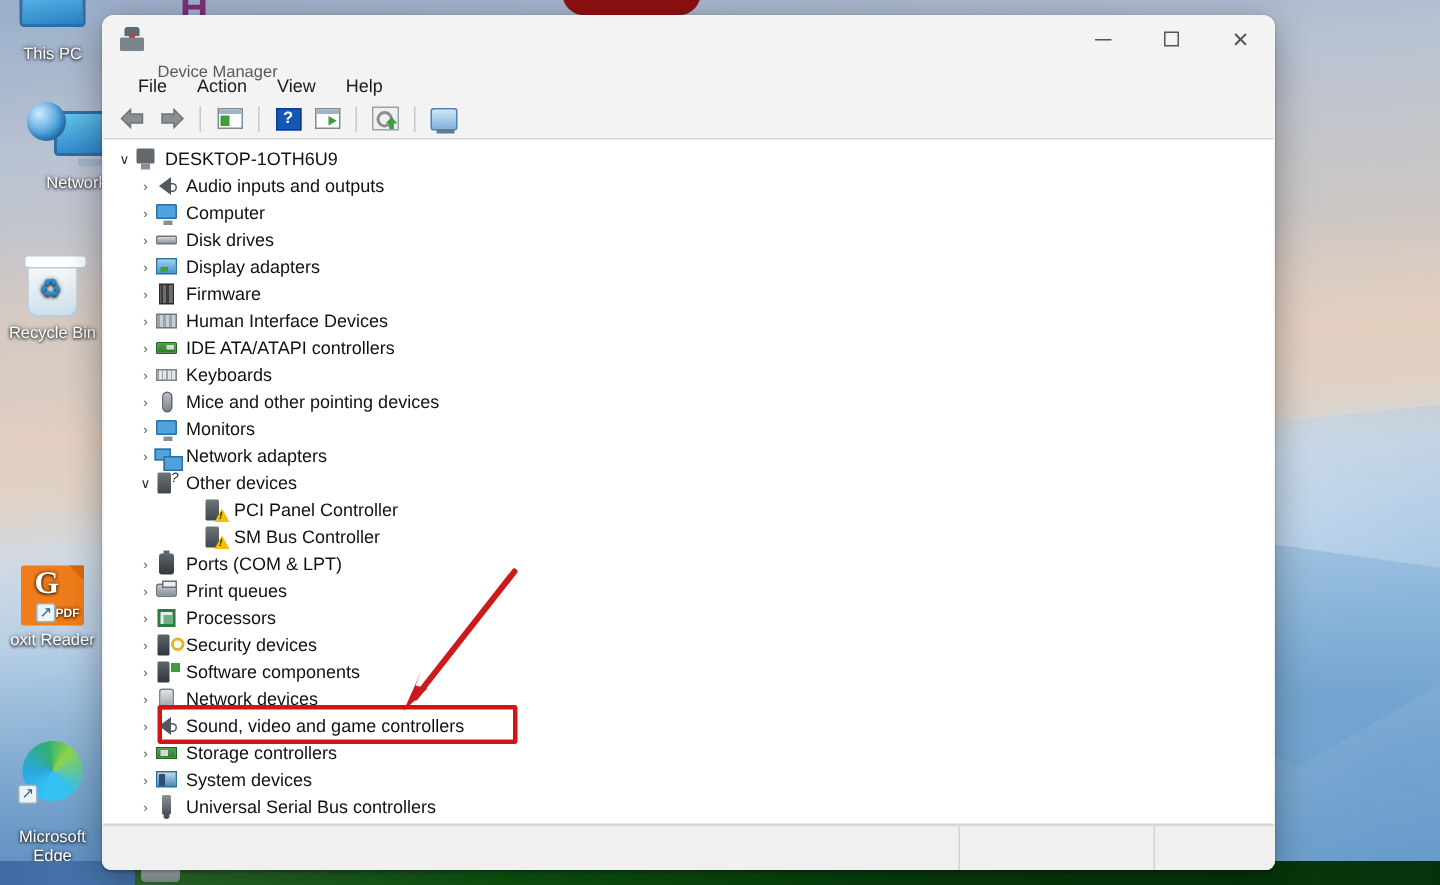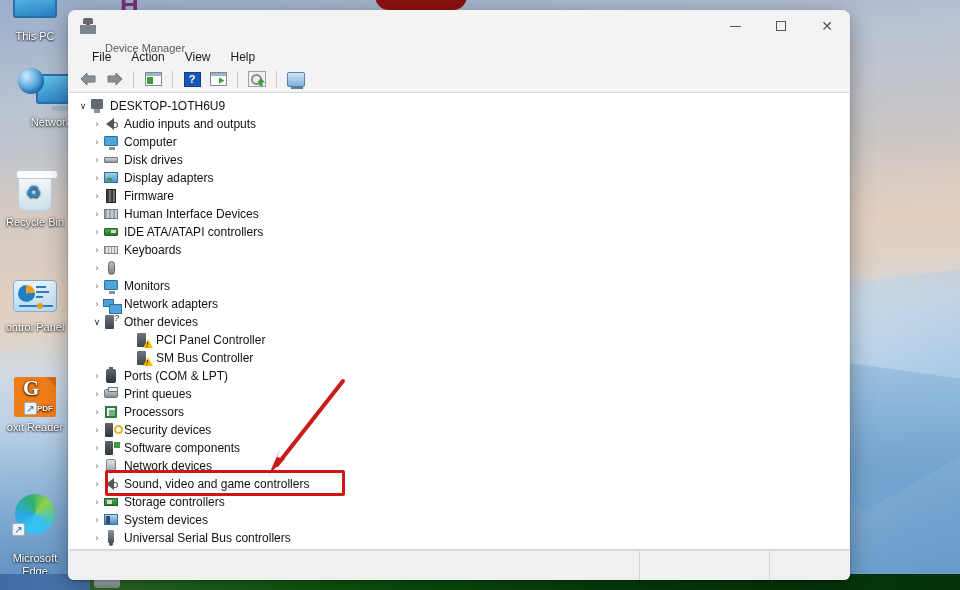--- a/index.html
+++ b/index.html
@@ -317,34 +317,20 @@
 
   <div class="dicon" style="left:0px; top:168px;">
     <span class="glyph">
       <span class="bin">
           <span class="rec">♻</span>
         </span>
     </span>
     <span class="label">Recycle Bin</span>
   </div>
 
-  <div class="dicon" style="left:0px; top:273px;">
-    <span class="glyph">
-      <span class="cp">
-          <span class="pie"></span>
-          <span class="bars">
-            <i></i>
-            <i></i>
-            <i></i>
-          </span>
-          <span class="slider"></span>
-        </span>
-    </span>
-    <span class="label">ontrol Panel</span>
-  </div>
 
   <div class="dicon" style="left:0px; top:373px;">
     <span class="glyph">
       <span class="pdf">
           <span class="g">G</span>
           <span class="t">PDF</span>
           <span class="shortcut">↗</span>
         </span>
     </span>
     <span class="label">oxit Reader</span>
@@ -493,20 +479,21 @@
             <span class="nicon">
               <i class="i-keyboard"></i>
             </span>
             <span>Keyboards</span>
           </div>
           <div class="node lvl1">
             <span class="chev">›</span>
             <span class="nicon">
               <i class="i-mouse"></i>
             </span>
+            <span>Mice and other pointing devices</span>
           </div>
           <div class="node lvl1">
             <span class="chev">›</span>
             <span class="nicon">
               <i class="i-monitor"></i>
             </span>
             <span>Monitors</span>
           </div>
           <div class="node lvl1">
             <span class="chev">›</span>

